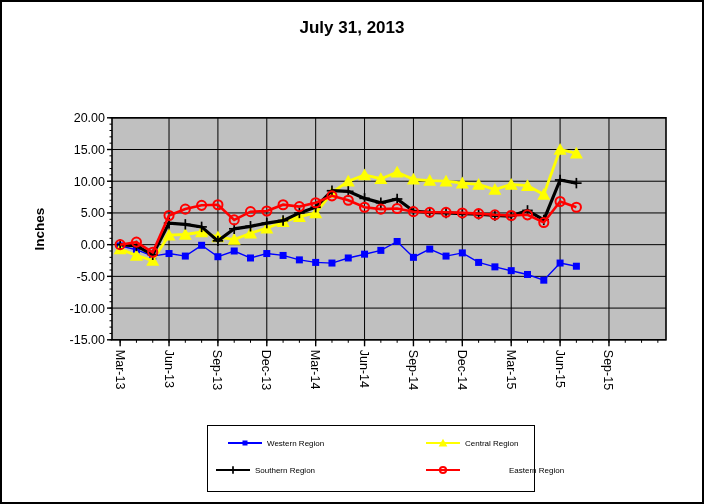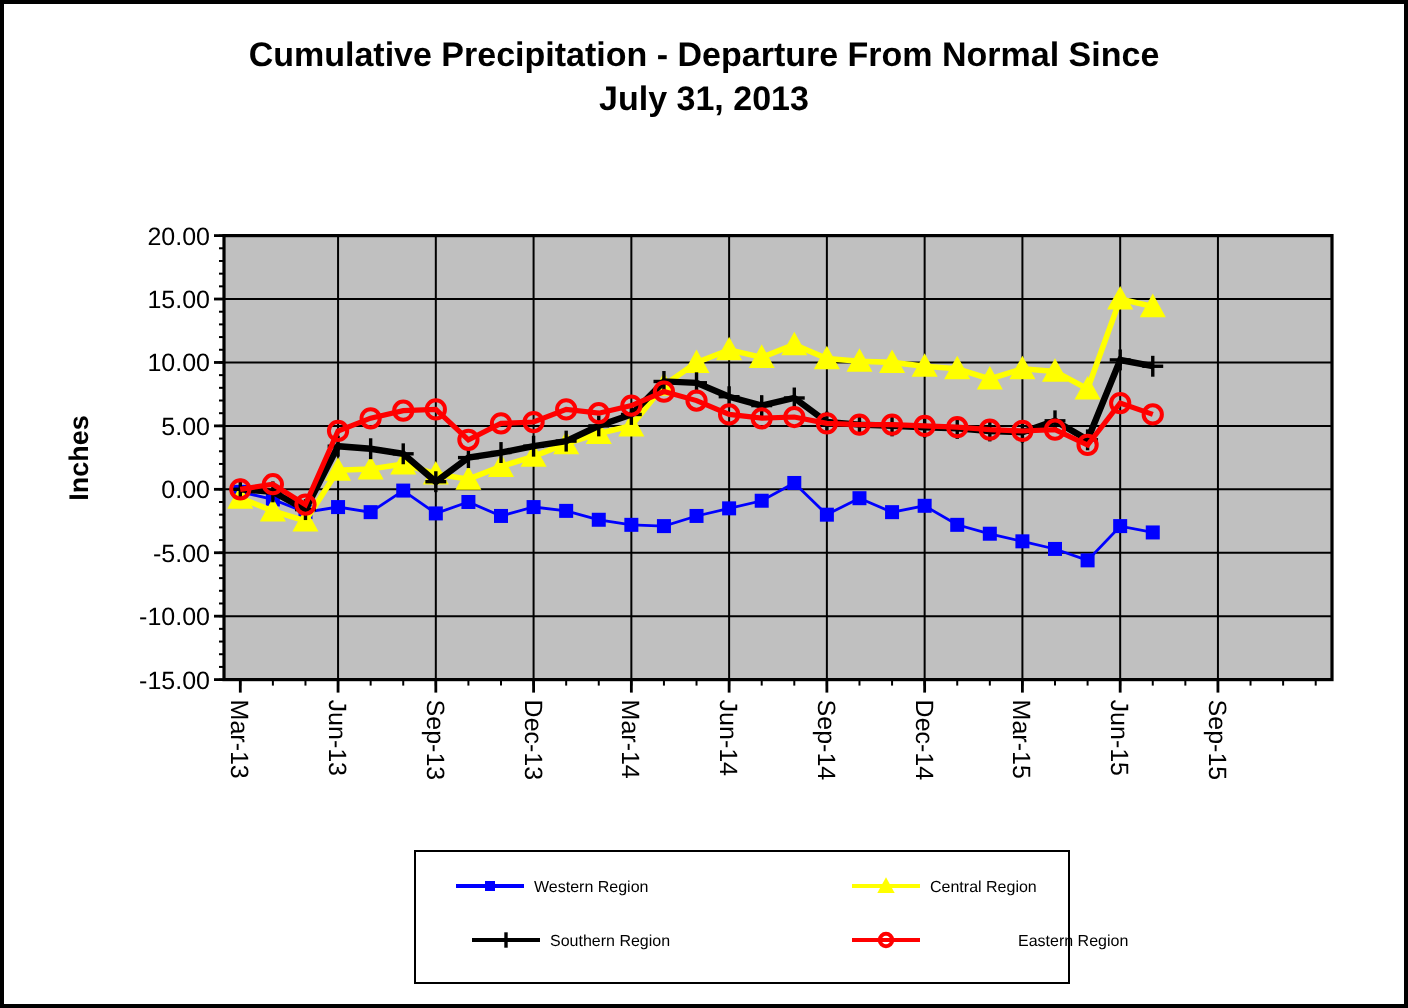--- a/index.html
+++ b/index.html
@@ -21,21 +21,20 @@
   .legend-entry{position:absolute;display:flex;align-items:center;height:12px;}
   .legend-entry span{font-size:8px;color:#000;margin-left:5px;white-space:nowrap;}
   .ticklab{font-size:12.5px;fill:#000;}
   .ylab{font-size:13.5px;font-weight:bold;fill:#000;}
 </style>
 </head>
 <body>
 
 <div class="frame">
   <div class="title">
-    <div>Cumulative Precipitation - Departure From Normal Since</div>
     <div>July 31, 2013</div>
   </div>
   <svg class="chart" id="chart-svg" width="704" height="504" viewBox="0 0 704 504">
       <rect x="110" y="115.8" width="554" height="222" fill="#C0C0C0" stroke="none"></rect>
       <g stroke="#000000" stroke-width="1">
         <line x1="110" x2="664" y1="115.80000000000001" y2="115.80000000000001"></line>
         <line x1="110" x2="664" y1="147.51428571428573" y2="147.51428571428573"></line>
         <line x1="110" x2="664" y1="179.22857142857143" y2="179.22857142857143"></line>
         <line x1="110" x2="664" y1="210.94285714285715" y2="210.94285714285715"></line>
         <line x1="110" x2="664" y1="242.65714285714287" y2="242.65714285714287"></line>
@@ -337,21 +336,21 @@
       </div>
       <div class="legend-entry" style="left: 218px; top: 11px;">
         <svg width="34" height="12">
           <line x1="0" x2="34" y1="6" y2="6" stroke="#FFFF00" stroke-width="2"></line>
           <g>
             <polygon points="17,1.6600000000000001 12.66,9.5 21.34,9.5" fill="#FFFF00"></polygon>
           </g>
         </svg>
         <span>Central Region</span>
       </div>
-      <div class="legend-entry" style="left: 28px; top: 38px; justify-content: flex-end;">
+      <div class="legend-entry" style="left: 8px; top: 38px; justify-content: flex-end;">
         <svg width="34" height="12">
           <line x1="0" x2="34" y1="6" y2="6" stroke="#000000" stroke-width="2"></line>
           <g>
             <line x1="13.149999999999999" x2="20.85" y1="6" y2="6" stroke="#000000" stroke-width="1.7"></line>
             <line x1="17" x2="17" y1="2.1499999999999995" y2="9.850000000000001" stroke="#000000" stroke-width="1.7"></line>
           </g>
         </svg>
         <span>Southern Region</span>
       </div>
       <div class="legend-entry" style="left: 218px; top: 38px; gap: 44px;">

